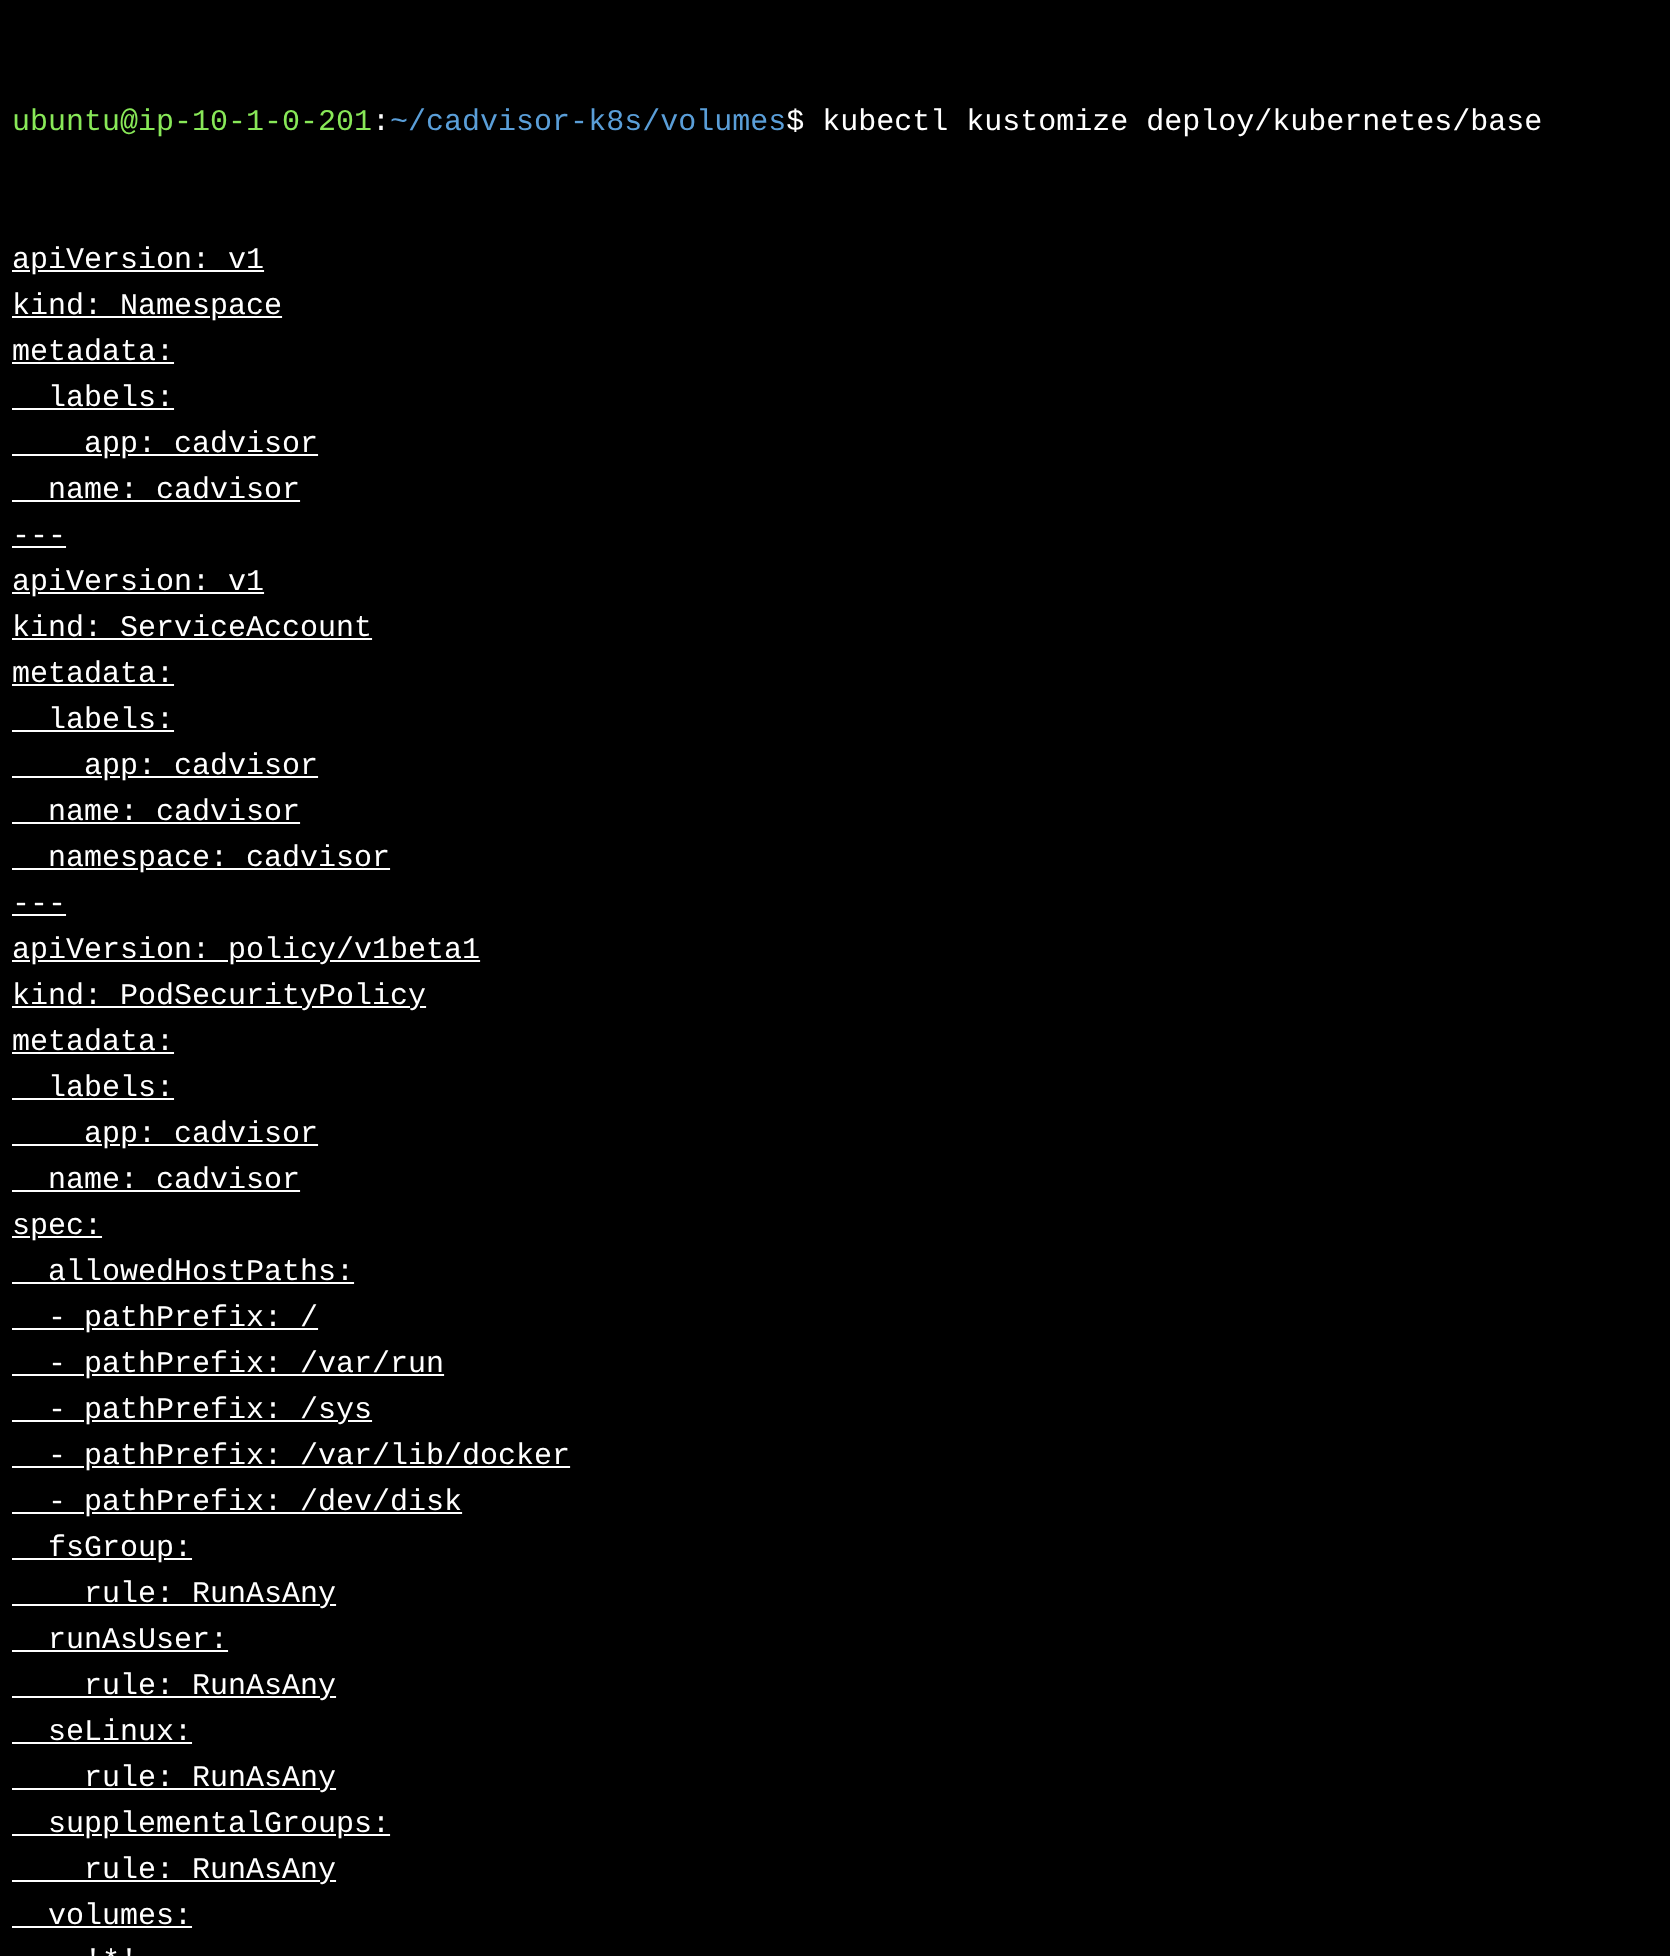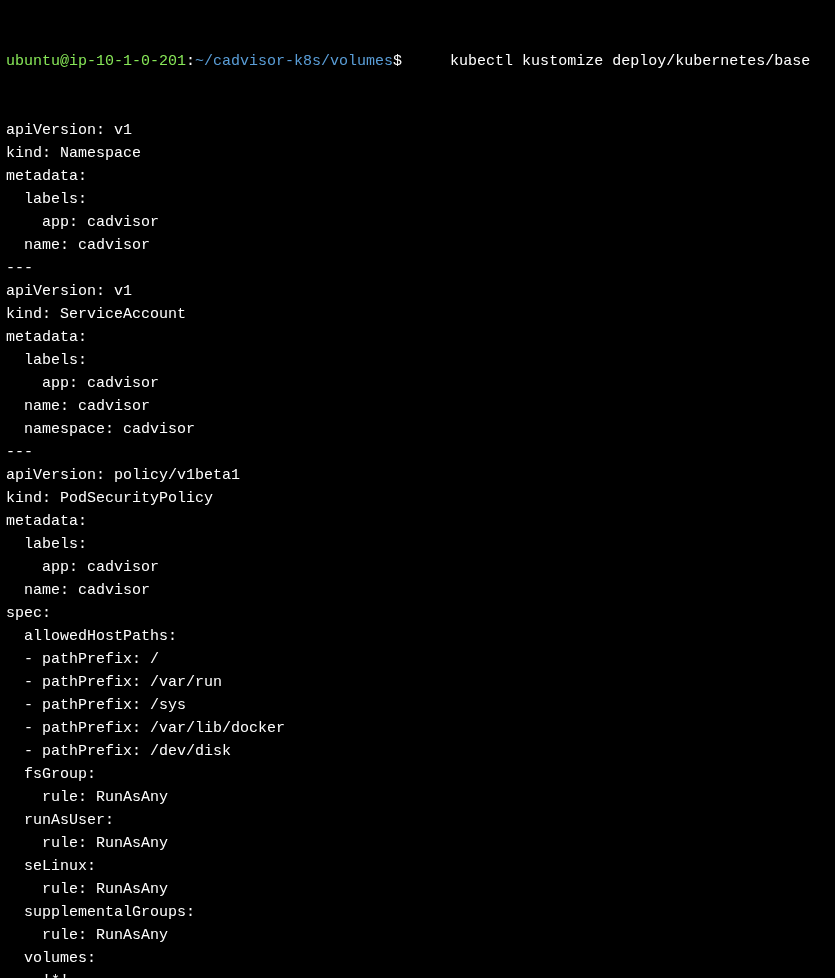--- a/index.html
+++ b/index.html
@@ -29,24 +29,24 @@
       color: #ffffff;
     }
     .path {
       color: #5a9ed8;
     }
     .prompt-dollar {
       color: #ffffff;
     }
     .command {
       color: #ffffff;
-      margin-left: 39px;
     }
     .output {
       color: #ffffff;
+      text-decoration: underline;
     }
   </style>
 </head>
 <body>
 
 <div class="terminal">
   <div><span class="user-host">ubuntu@ip-10-1-0-201</span><span class="colon">:</span><span class="path">~/cadvisor-k8s/volumes</span><span class="prompt-dollar">$ </span><span class="command">kubectl kustomize deploy/kubernetes/base</span></div>
   <div id="output-container"><div class="output">apiVersion: v1</div><div class="output">kind: Namespace</div><div class="output">metadata:</div><div class="output">  labels:</div><div class="output">    app: cadvisor</div><div class="output">  name: cadvisor</div><div class="output">---</div><div class="output">apiVersion: v1</div><div class="output">kind: ServiceAccount</div><div class="output">metadata:</div><div class="output">  labels:</div><div class="output">    app: cadvisor</div><div class="output">  name: cadvisor</div><div class="output">  namespace: cadvisor</div><div class="output">---</div><div class="output">apiVersion: policy/v1beta1</div><div class="output">kind: PodSecurityPolicy</div><div class="output">metadata:</div><div class="output">  labels:</div><div class="output">    app: cadvisor</div><div class="output">  name: cadvisor</div><div class="output">spec:</div><div class="output">  allowedHostPaths:</div><div class="output">  - pathPrefix: /</div><div class="output">  - pathPrefix: /var/run</div><div class="output">  - pathPrefix: /sys</div><div class="output">  - pathPrefix: /var/lib/docker</div><div class="output">  - pathPrefix: /dev/disk</div><div class="output">  fsGroup:</div><div class="output">    rule: RunAsAny</div><div class="output">  runAsUser:</div><div class="output">    rule: RunAsAny</div><div class="output">  seLinux:</div><div class="output">    rule: RunAsAny</div><div class="output">  supplementalGroups:</div><div class="output">    rule: RunAsAny</div><div class="output">  volumes:</div><div class="output">  - '*'</div></div>
 </div>
 

